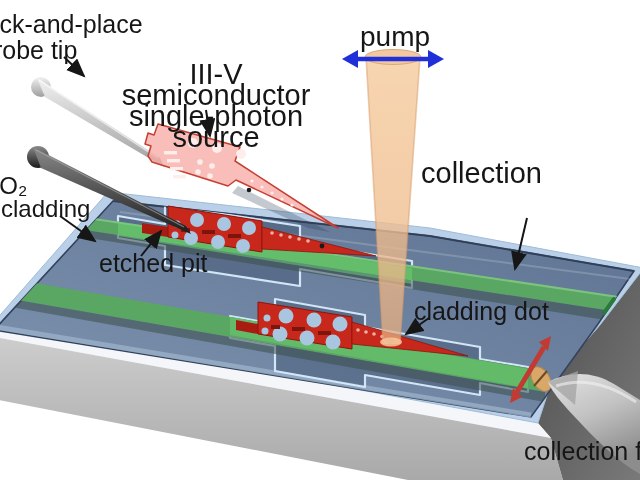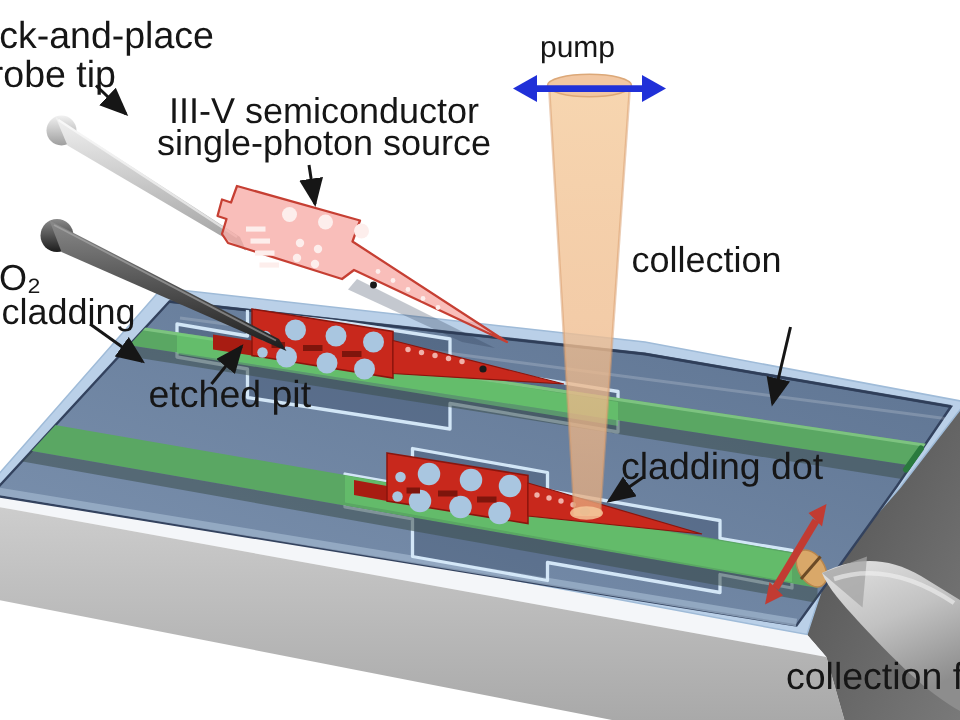--- a/index.html
+++ b/index.html
@@ -2,22 +2,22 @@
 <html><head>
 <meta charset="utf-8">
 <style>
   html,body{margin:0;padding:0;background:#fff;}
   #stage{position:relative;width:640px;height:480px;overflow:hidden;background:#fff;
          font-family:"Liberation Sans",sans-serif;}
   #scene{position:absolute;left:0;top:0;}
   .lbl{position:absolute;color:#161616;white-space:nowrap;}
   .lbl-25{font-size:25px;}
   .lbl-24{font-size:24px;}
-  .lbl-22{font-size:24px;}
-  .lbl-26{font-size:20px;}
+  .lbl-22{font-size:29px;}
+  .lbl-26{font-size:28px;}
   #lbl-source{text-align:center;width:232px;line-height:21px;white-space:normal;}
   #lbl-buried{line-height:31px;}
 </style>
 </head>
 <body>
 
 <div id="stage">
 
 <svg id="scene" width="640" height="480" viewBox="0 0 640 480">
   <defs>

